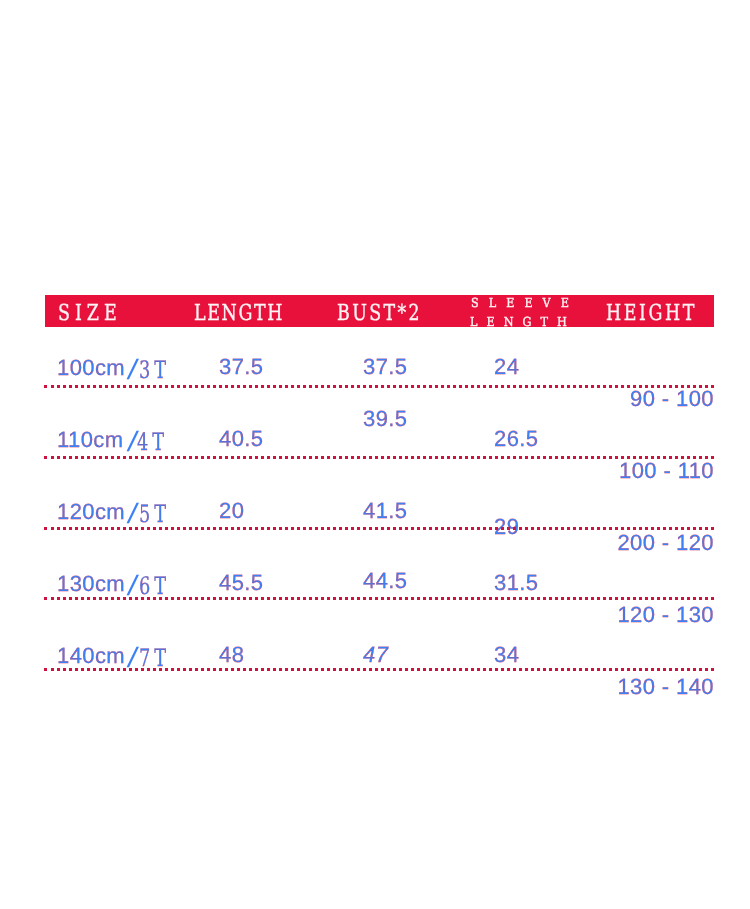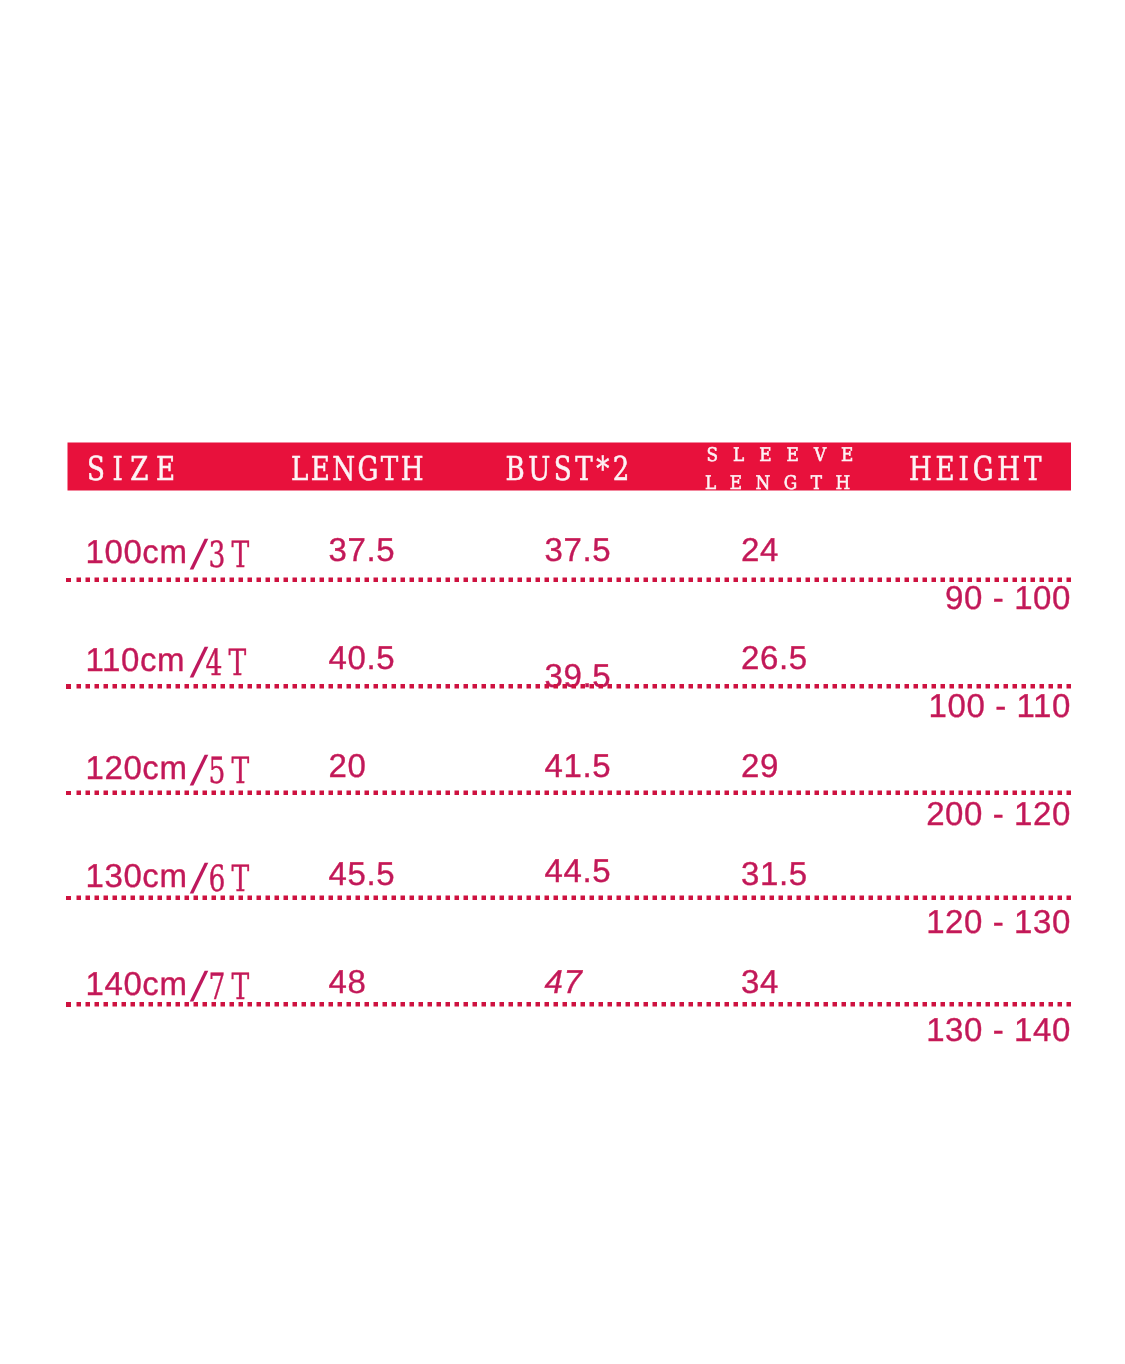--- a/index.html
+++ b/index.html
@@ -12,21 +12,21 @@
 
   .header-bar{position:absolute;left:45px;top:295px;width:669px;height:32px;background:#E8113C;}
   .hcell{position:absolute;color:#FDF3F5;white-space:nowrap;
          font-family:"DejaVu Serif Condensed","DejaVu Serif",serif;
          font-size:22px;line-height:22px;-webkit-text-stroke:0.35px #FDF3F5;
          display:inline-block;transform:scaleX(0.88);transform-origin:left center;}
   .hcell.small{font-size:12.5px;line-height:12.5px;font-weight:normal;transform:none;}
 
   .dotline{position:absolute;left:44.3px;width:670px;height:0;
            border-top:3.4px dotted #CE1240;}
-  .cell{position:absolute;color:#be185d;white-space:nowrap;
+  .cell{position:absolute;color:#3b82f6;white-space:nowrap;
         font-size:22px;line-height:22px;letter-spacing:0.4px;
         -webkit-text-stroke:0.25px #D8234B;}
   .cell .slashgap{display:inline-block;width:14px;}
   .cell .serif{font-family:"DejaVu Serif Condensed","DejaVu Serif",serif;
         font-size:24px;letter-spacing:5.0px;position:relative;top:2.6px;
         margin-left:0px;display:inline-block;transform:scaleX(0.82);
         transform-origin:left center;}
     .cell .slash{position:absolute;left:71.5px;top:1.5px;
         font-family:"DejaVu Serif Condensed","DejaVu Serif",serif;font-size:25px;
         display:inline-block;transform:skewX(-5deg) scaleX(1.4);
@@ -63,30 +63,30 @@
     <div class="cell cell-size" style="top:356px;"><span>100cm</span><span class="slash">/</span><span class="slashgap"></span><span class="serif">3T</span></div>
     <div class="cell cell-length" style="top:356px;">37.5</div>
     <div class="cell cell-bust" style="top:356px;">37.5</div>
     <div class="cell cell-sleeve" style="top:356px;">24</div>
     <div class="cell cell-height" style="top:356px;">90 - 100</div>
     <div class="dotline" style="top:385.2px;"></div>
    </div>
    <div class="row">
     <div class="cell cell-size" style="top:428px;"><span>110cm</span><span class="slash">/</span><span class="slashgap"></span><span class="serif">4T</span></div>
     <div class="cell cell-length" style="top:428px;">40.5</div>
-    <div class="cell cell-bust" style="top:440px;">39.5</div>
+    <div class="cell cell-bust" style="top:408px;">39.5</div>
     <div class="cell cell-sleeve" style="top:428px;">26.5</div>
     <div class="cell cell-height" style="top:428px;">100 - 110</div>
     <div class="dotline" style="top:456.2px;"></div>
    </div>
    <div class="row">
     <div class="cell cell-size" style="top:500px;"><span>120cm</span><span class="slash">/</span><span class="slashgap"></span><span class="serif">5T</span></div>
     <div class="cell cell-length" style="top:500px;">20</div>
     <div class="cell cell-bust" style="top:500px;">41.5</div>
-    <div class="cell cell-sleeve" style="top:500px;">29</div>
+    <div class="cell cell-sleeve" style="top:516px;">29</div>
     <div class="cell cell-height" style="top:500px;">200 - 120</div>
     <div class="dotline" style="top:527.2px;"></div>
    </div>
    <div class="row">
     <div class="cell cell-size" style="top:572px;"><span>130cm</span><span class="slash">/</span><span class="slashgap"></span><span class="serif">6T</span></div>
     <div class="cell cell-length" style="top:572px;">45.5</div>
     <div class="cell cell-bust" style="top:570px;">44.5</div>
     <div class="cell cell-sleeve" style="top:572px;">31.5</div>
     <div class="cell cell-height" style="top:572px;">120 - 130</div>
     <div class="dotline" style="top:597.2px;"></div>

